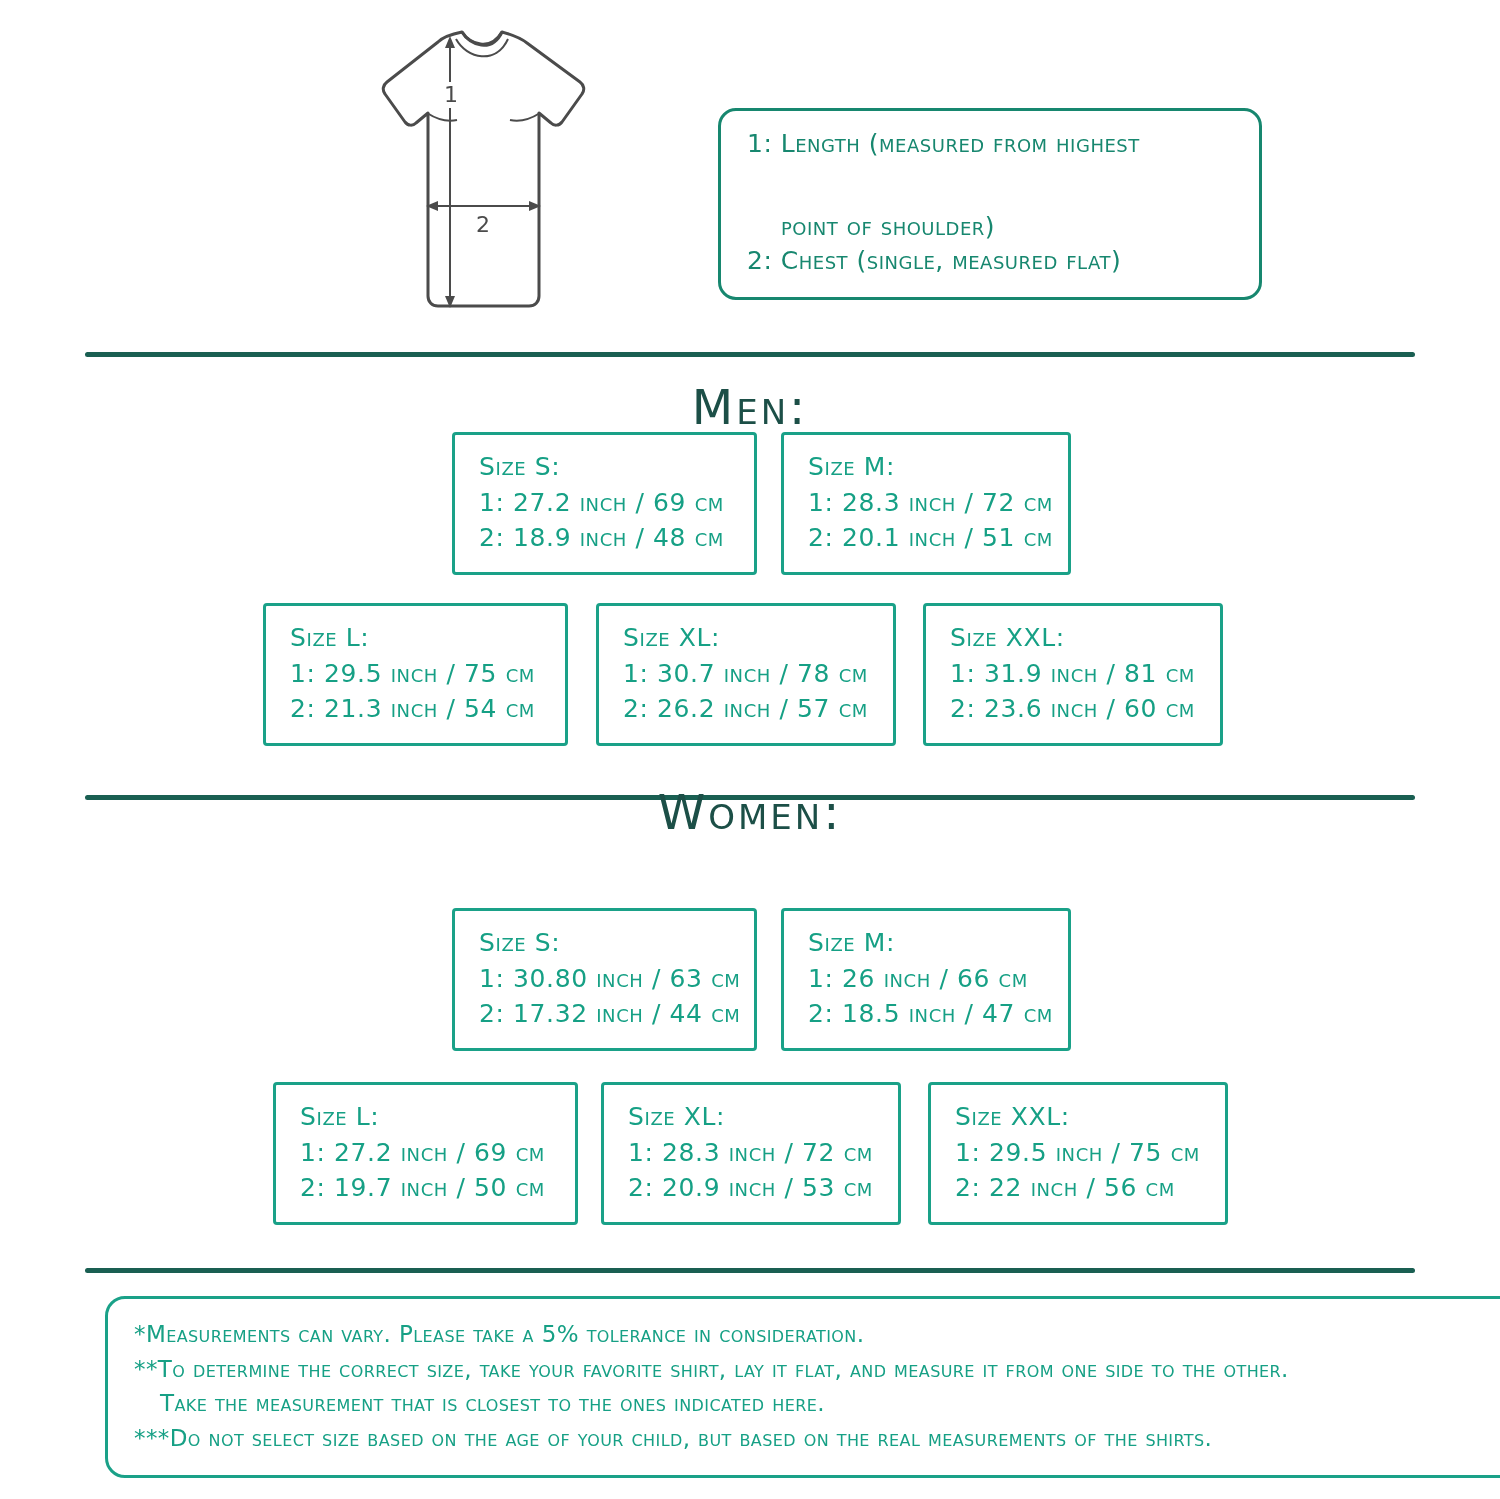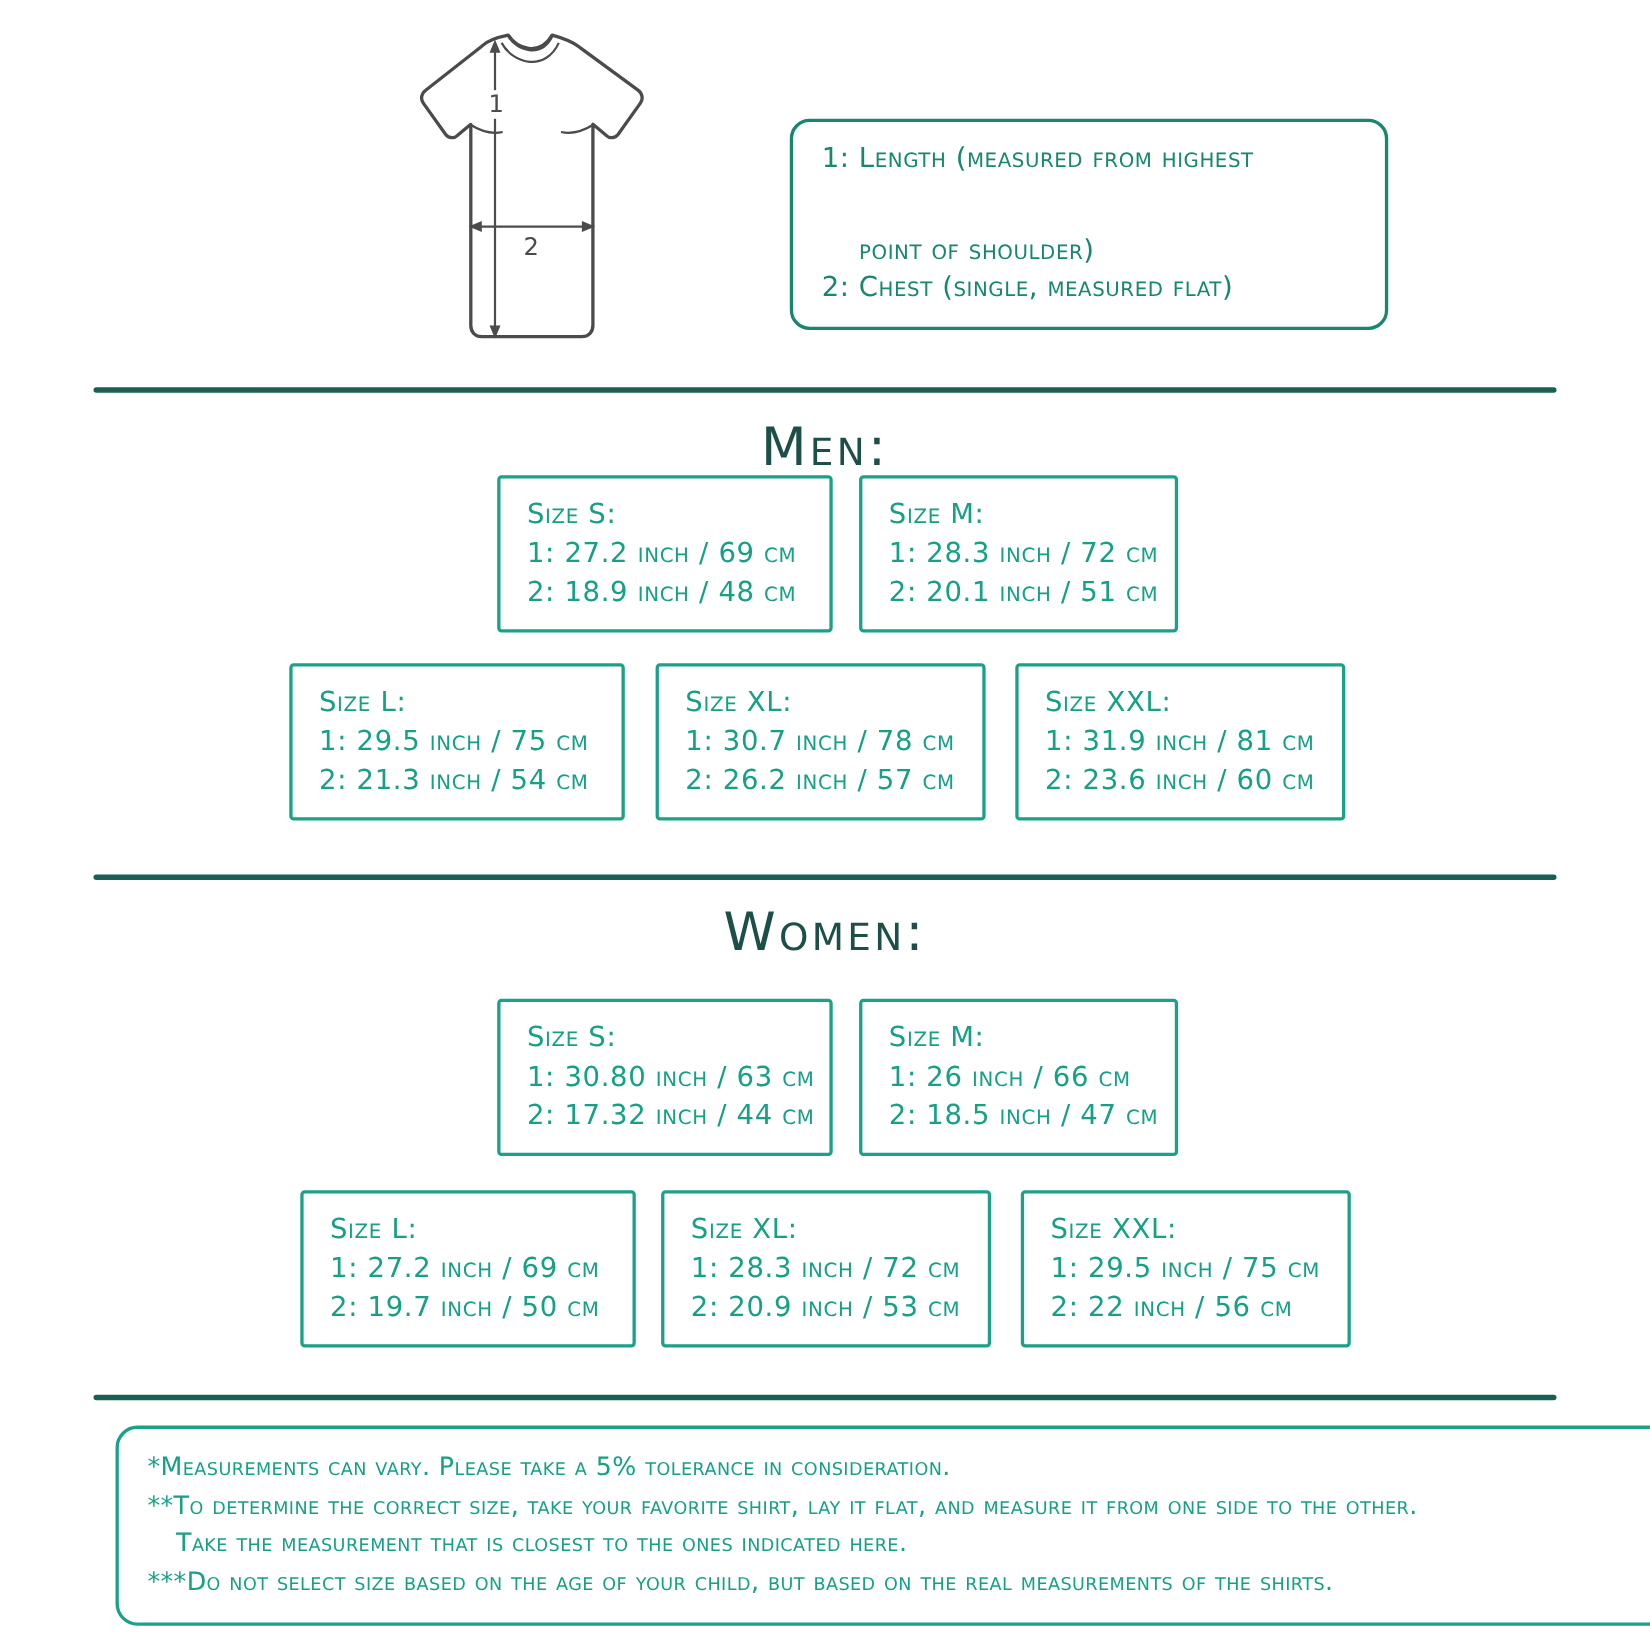--- a/index.html
+++ b/index.html
@@ -78,21 +78,21 @@
     position: absolute;
     width: 100%;
     text-align: center;
     color: #1c4f47;
     font-size: 48px;
     letter-spacing: 3px;
     font-variant: small-caps;
     font-weight: normal;
   }
   .section-title.men { top: 348px; margin-top: 31px; }
-  .section-title.women { top: 820px; }
+  .section-title.women { top: 784px; }
 
   
   .card {
     position: absolute;
     box-sizing: border-box;
     border: 3px solid #1aa188;
     border-radius: 4px;
     padding: 14px 20px 16px 24px;
     color: #16a085;
   }

